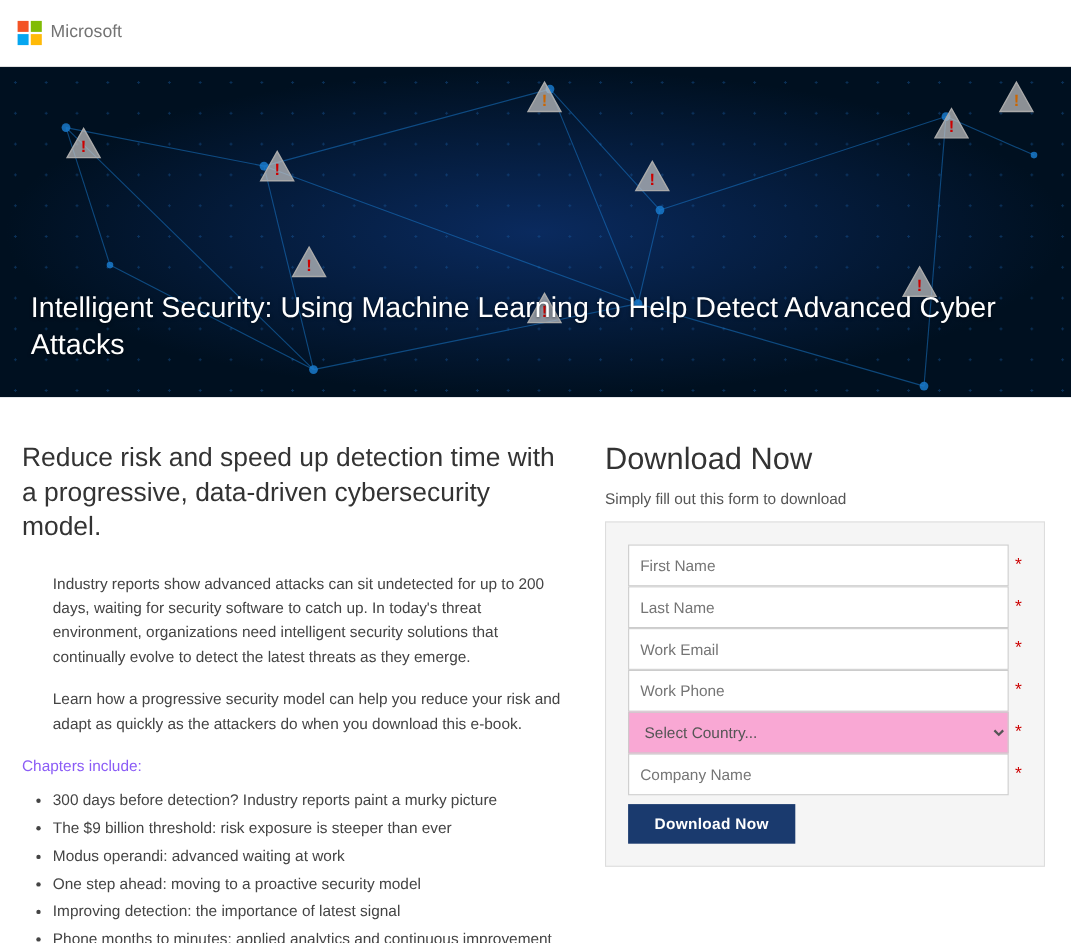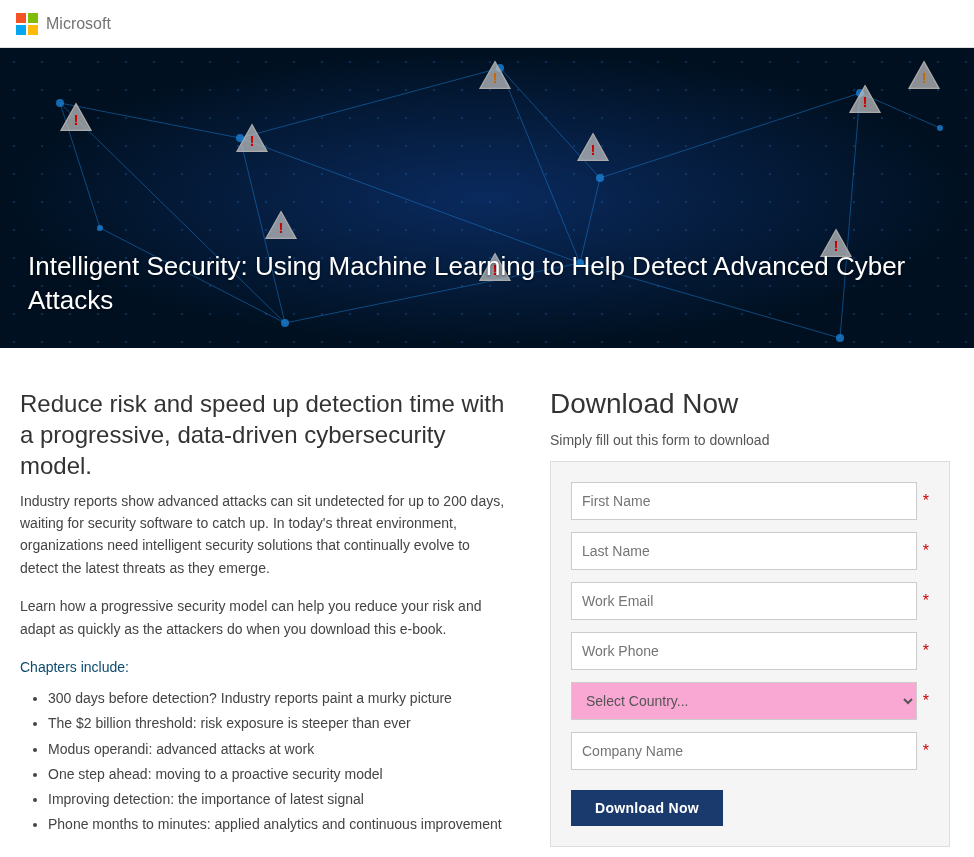--- a/index.html
+++ b/index.html
@@ -15,21 +15,21 @@
       min-height: 857px;
     }
 
     
     .header {
       display: flex;
       align-items: center;
       padding: 8px 16px;
       background: #fff;
       border-bottom: 1px solid #e0e0e0;
-      height: 48px;
+      height: 61px;
     }
 
     .microsoft-logo {
       display: flex;
       align-items: center;
       gap: 8px;
     }
 
     .ms-grid {
       display: grid;
@@ -118,33 +118,34 @@
     .left-col {
       flex: 1;
       max-width: 490px;
     }
 
     .left-heading {
       font-size: 24px;
       font-weight: 300;
       color: #333;
       line-height: 1.3;
-      margin-bottom: 8px;
+      margin-bottom: 24px;
     }
 
     .left-body {
       font-size: 14px;
       color: #444;
       line-height: 1.6;
       margin-bottom: 16px;
+      margin-left: 28px;
     }
 
     .chapters-label {
       font-size: 14px;
-      color: #0c4a6e;
+      color: #8b5cf6;
       line-height: 1.6;
       margin-bottom: 8px;
     }
 
     .chapters-list {
       list-style: disc;
       padding-left: 28px;
       font-size: 14px;
       color: #444;
       line-height: 1.8;
@@ -171,21 +172,20 @@
 
     .form-box {
       background: #f5f5f5;
       border: 1px solid #ddd;
       padding: 20px;
     }
 
     .form-row {
       display: flex;
       align-items: center;
-      margin-bottom: 12px;
     }
 
     .form-input {
       flex: 1;
       height: 38px;
       border: 1px solid #ccc;
       padding: 0 10px;
       font-size: 14px;
       color: #999;
       background: #fff;
@@ -341,22 +341,22 @@
 
 <div class="main-content">
 
   <div class="left-col">
     <h2 class="left-heading">Reduce risk and speed up detection time with a progressive, data-driven cybersecurity model.</h2>
     <p class="left-body">Industry reports show advanced attacks can sit undetected for up to 200 days, waiting for security software to catch up. In today's threat environment, organizations need intelligent security solutions that continually evolve to detect the latest threats as they emerge.</p>
     <p class="left-body">Learn how a progressive security model can help you reduce your risk and adapt as quickly as the attackers do when you download this e-book.</p>
     <p class="chapters-label">Chapters include:</p>
     <ul class="chapters-list">
       <li>300 days before detection? Industry reports paint a murky picture</li>
-      <li>The $2 billion threshold: risk exposure is steeper than ever</li>
-      <li>Modus operandi: advanced attacks at work</li>
+      <li>The $9 billion threshold: risk exposure is steeper than ever</li>
+      <li>Modus operandi: advanced waiting at work</li>
       <li>One step ahead: moving to a proactive security model</li>
       <li>Improving detection: the importance of latest signal</li>
       <li>Phone months to minutes: applied analytics and continuous improvement</li>
     </ul>
   </div>
 
   <div class="right-col">
     <h2 class="form-title">Download Now</h2>
     <p class="form-subtitle">Simply fill out this form to download</p>
 

